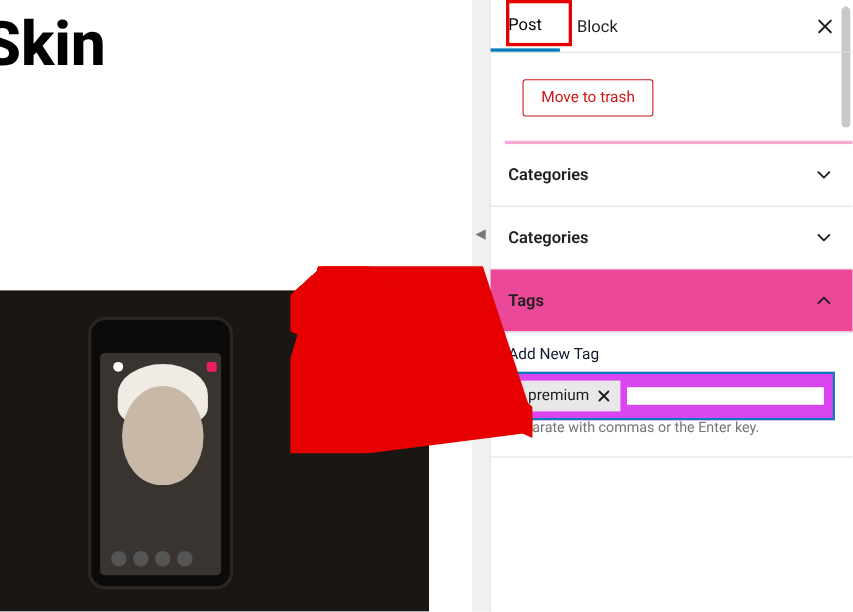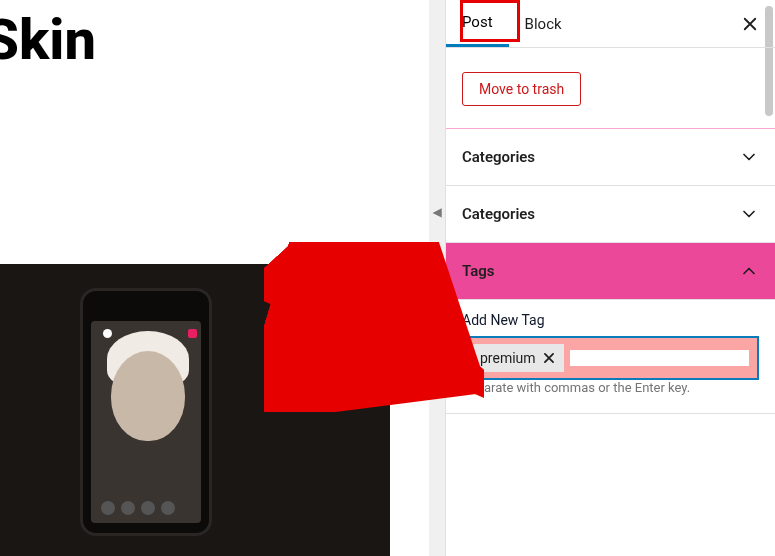--- a/index.html
+++ b/index.html
@@ -23,29 +23,29 @@
     .gutter-arrow { position:absolute; top:200px; left:2px; width:12px; height:24px; color:#777; font-size:12px; display:flex; align-items:center; justify-content:center;}
     .sidebar { flex:1; border-left: 1px solid #e0e0e0; background:#fff; display:flex; flex-direction:column; position:relative;}
     .scrollbar { position:absolute; right:2px; top:6px; width:8px; height:110px; background:#c8c8c8; border-radius:4px;}
     .tabs { display:flex; border-bottom:1px solid #e0e0e0; height:48px; align-items:stretch; position:relative;}
     .tab { padding: 0 16px; display:flex; align-items:center; font-size:15px; color:#1e1e1e; cursor:pointer; }
     .tab.active { border-bottom: 3px solid #007cba; color:#000; font-weight:400;}
     .tab-highlight { position:absolute; left:14px; top:0; width:60px; height:42px; border:3px solid #e60000; pointer-events:none;}
     .close-panel { margin-left:auto; padding:0 16px; display:flex; align-items:center; cursor:pointer; }
     .close-panel svg { width:18px; height:18px; }
 
-    .trash-row { padding: 24px 16px 22px; border-bottom:1px solid #f9a8d4; }
+    .trash-row { padding: 24px 16px 22px; border-bottom:3px solid #f9a8d4;margin-left:13px; }
     .trash-btn { border:1px solid #cc1818; color:#cc1818; background:#fff; padding:8px 16px; font-size:14px; border-radius:3px; cursor:pointer;}
     .panel-row { border-bottom:1px solid #e0e0e0; padding: 18px 16px; display:flex; align-items:center; justify-content:space-between; cursor:pointer;}
     .panel-row span.label { font-size:15px; font-weight:600; color:#1e1e1e;}
     .chev { width:20px; height:20px; }
     .tags-header { background:#ec4899; }
     .tags-body { padding: 12px 16px 18px; border-bottom:1px solid #e0e0e0;}
     .add-label { font-size:14px; color:#0f172a; margin-bottom:8px;}
-    .tag-input-box { border:2px solid #0a7bbb; padding:6px 8px; min-height:44px; display:flex; align-items:center; gap:6px; background:#fca5a5;}
+    .tag-input-box { border:2px solid #0a7bbb; padding:6px 8px; min-height:44px; display:flex; align-items:center; gap:6px; background:#d946ef;}
     .tag-pill { background:#e8e8e8; padding:6px 8px; font-size:14px; color:#1e1e1e; display:inline-flex; align-items:center; gap:6px;}
     .tag-pill svg { width:14px; height:14px; cursor:pointer;}
     .tag-input { border:none; outline:none; flex:1; font-size:14px; min-width:40px;}
     .hint { font-size:13px; color:#757575; margin-top:0;}
 
     
     .arrows { position:absolute; left: 264px; top: 242px; width: 220px; height: 170px; pointer-events:none; z-index:50;}
   </style>
 </head>
 <body>

